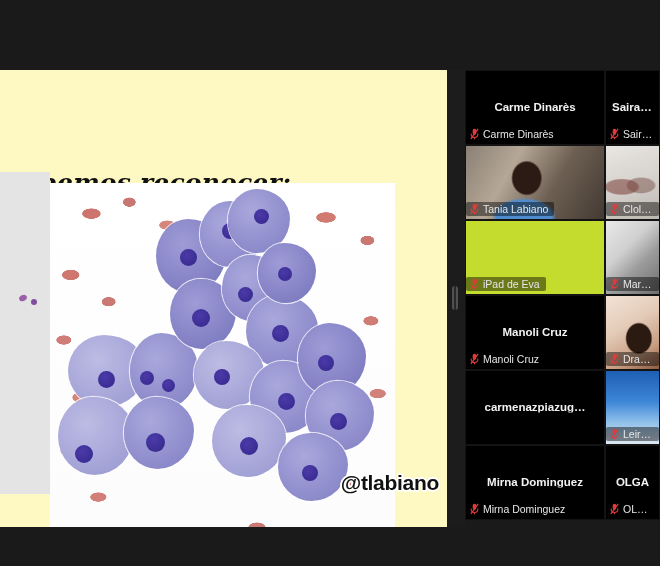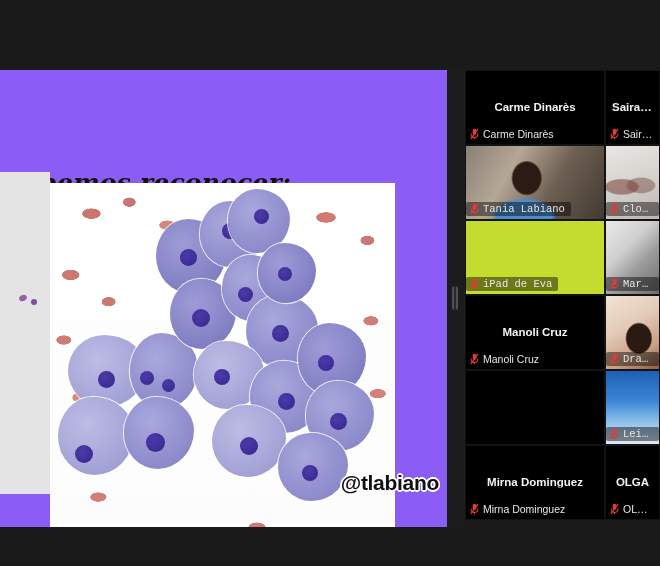--- a/index.html
+++ b/index.html
@@ -26,21 +26,21 @@
     top: 70px;
     width: 447px;
     height: 457px;
     background: #ffffff;
     overflow: hidden;
   }
 
   #slide {
     position: absolute;
     inset: 0;
-    background: #8b5cf6;
+    background: #fef9c3;
   }
 
   #slide-title {
     position: absolute;
     left: -18px;
     top: 98px;
     width: 300px;
     font-family: "DejaVu Serif", serif;
     font-style: italic;
     font-weight: 700;
@@ -196,21 +196,21 @@
     position: absolute;
     left: 0;
     bottom: 3px;
     display: flex;
     align-items: center;
     gap: 4px;
     padding: 1px 6px 1px 4px;
     max-width: 100%;
     border-radius: 2px;
   }
-  .tile.has-video .tile-label { background: rgba(0,0,0,.45); font-family: Liberation Mono, monospace; }
+  .tile.has-video .tile-label { background: rgba(0,0,0,.45); }
 
   .tile-label .name {
     color: #e6e6e6;
     font-size: 10.5px;
     white-space: nowrap;
     overflow: hidden;
     text-overflow: ellipsis;
   }
 
   .mic-muted { flex: 0 0 auto; width: 9px; height: 12px; display: block; }
@@ -431,20 +431,21 @@
           <svg class="mic-muted" viewBox="0 0 12 16">
             <rect x="3.6" y="1" width="4.8" height="8.2" rx="2.4" fill="#e03b3b"></rect>
             <path d="M1.6 7.2v1.2a4.4 4.4 0 0 0 8.8 0V7.2" fill="none" stroke="#e03b3b" stroke-width="1.4"></path>
             <rect x="5.3" y="12.4" width="1.4" height="2.6" fill="#e03b3b"></rect>
             <line x1="1.2" y1="14.6" x2="10.8" y2="1.2" stroke="#e03b3b" stroke-width="1.7"></line>
           </svg>
           <span class="name">Dra. Veróni</span>
         </div>
       </div>
       <div class="tile avatar-tile">
+        <div class="tile-fullname">carmenazpiazug…</div>
       </div>
       <div class="tile has-video">
         <div class="tile-video vid-leire"></div>
         <div class="tile-label">
           <svg class="mic-muted" viewBox="0 0 12 16">
             <rect x="3.6" y="1" width="4.8" height="8.2" rx="2.4" fill="#e03b3b"></rect>
             <path d="M1.6 7.2v1.2a4.4 4.4 0 0 0 8.8 0V7.2" fill="none" stroke="#e03b3b" stroke-width="1.4"></path>
             <rect x="5.3" y="12.4" width="1.4" height="2.6" fill="#e03b3b"></rect>
             <line x1="1.2" y1="14.6" x2="10.8" y2="1.2" stroke="#e03b3b" stroke-width="1.7"></line>
           </svg>

